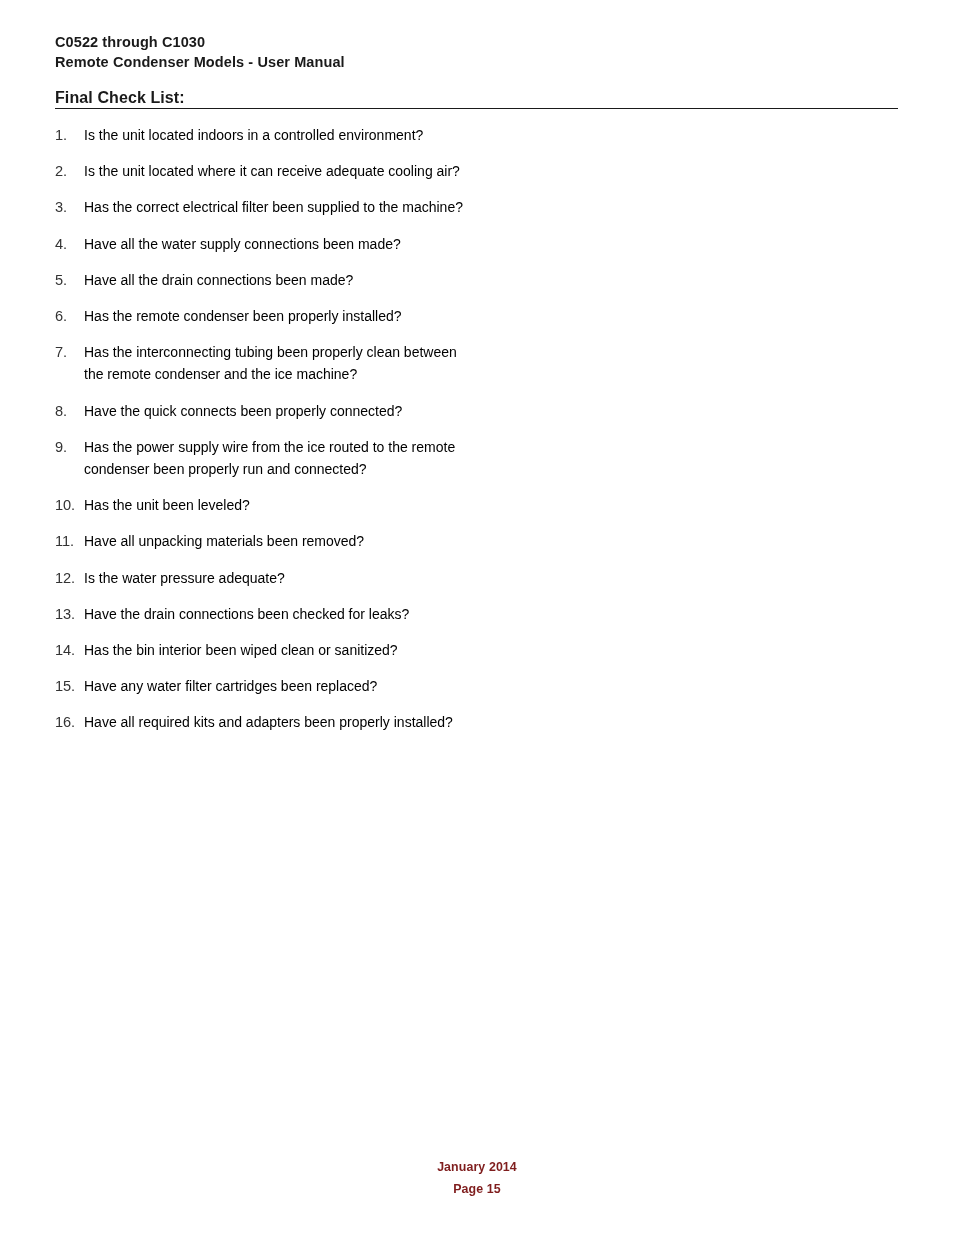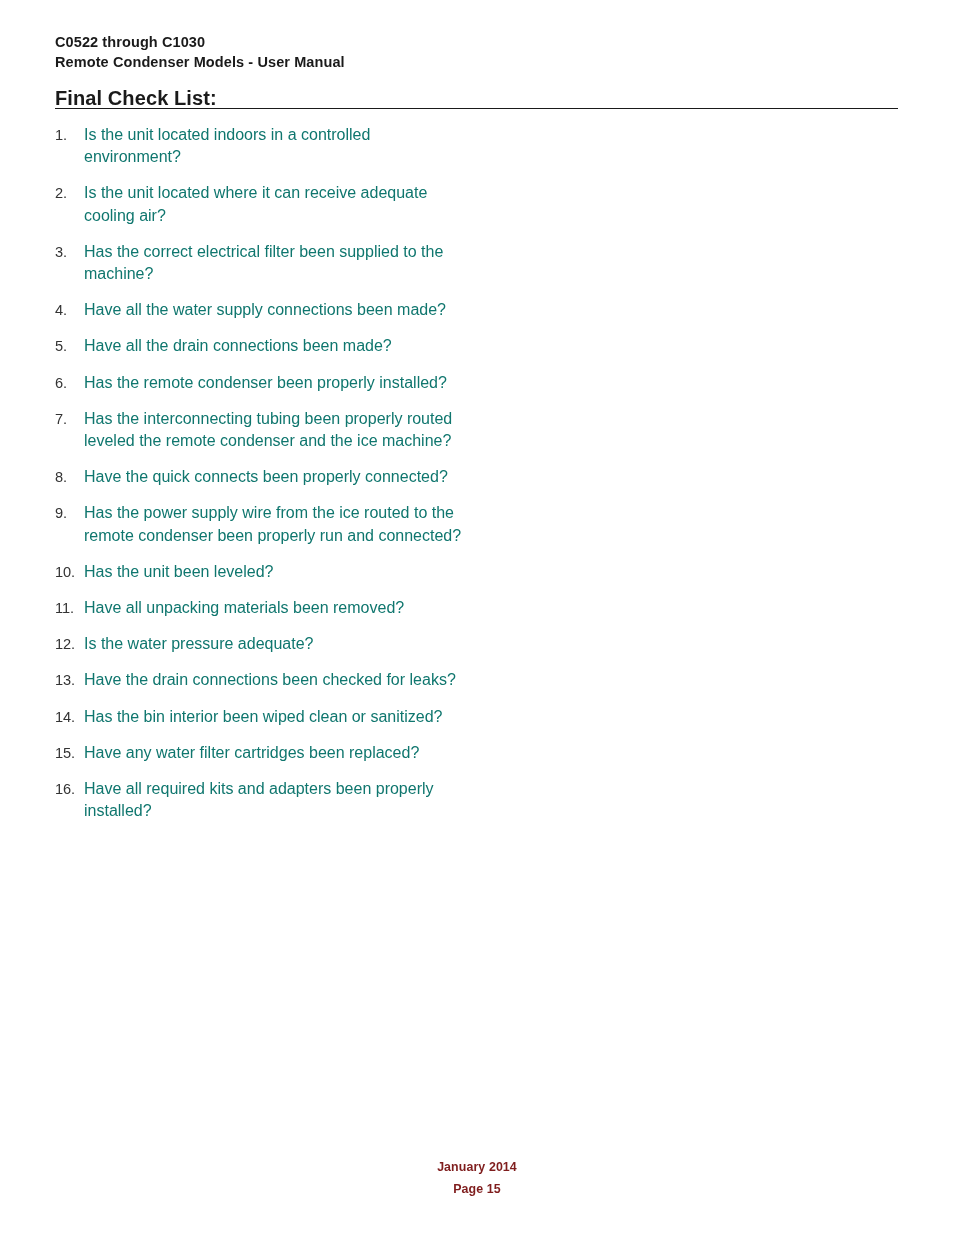--- a/index.html
+++ b/index.html
@@ -34,21 +34,21 @@
     font-weight: bold;
     color: #1a1a1a;
     line-height: 20px;
     letter-spacing: 0.1px;
     white-space: nowrap;
   }
   .section-title {
     position: absolute;
     left: 55px;
     top: 88px;
-    font-size: 20px;
+    font-size: 16px;
     font-weight: bold;
     color: #1a1a1a;
     line-height: 20px;
     letter-spacing: 0.1px;
   }
   .rule {
     position: absolute;
     left: 55px;
     top: 108px;
     width: 843px;
@@ -73,23 +73,23 @@
     font-size: 14.6px;
     line-height: 22.2px;
     color: #333333;
     white-space: nowrap;
   }
   .item-number.two-digit {
     letter-spacing: -0.1px;
   }
   .item-text {
     flex: 1 1 auto;
-    font-size: 16px;
+    font-size: 14px;
     line-height: 22.2px;
-    color: #0f766e;
+    color: #000000;
     max-width: 385px;
   }
   .footer {
     position: absolute;
     left: 0;
     top: 1156px;
     width: 954px;
     text-align: center;
   }
   .footer-line {
@@ -141,21 +141,21 @@
       <span class="item-text">Have all the drain connections been made?</span>
     </li>
 
     <li class="list-item">
       <span class="item-number">6.</span>
       <span class="item-text">Has the remote condenser been properly installed?</span>
     </li>
 
     <li class="list-item">
       <span class="item-number">7.</span>
-      <span class="item-text">Has the interconnecting tubing been properly routed leveled the remote condenser and the ice machine?</span>
+      <span class="item-text">Has the interconnecting tubing been properly clean between the remote condenser and the ice machine?</span>
     </li>
 
     <li class="list-item">
       <span class="item-number">8.</span>
       <span class="item-text">Have the quick connects been properly connected?</span>
     </li>
 
     <li class="list-item">
       <span class="item-number">9.</span>
       <span class="item-text">Has the power supply wire from the ice routed to the remote condenser been properly run and connected?</span>

